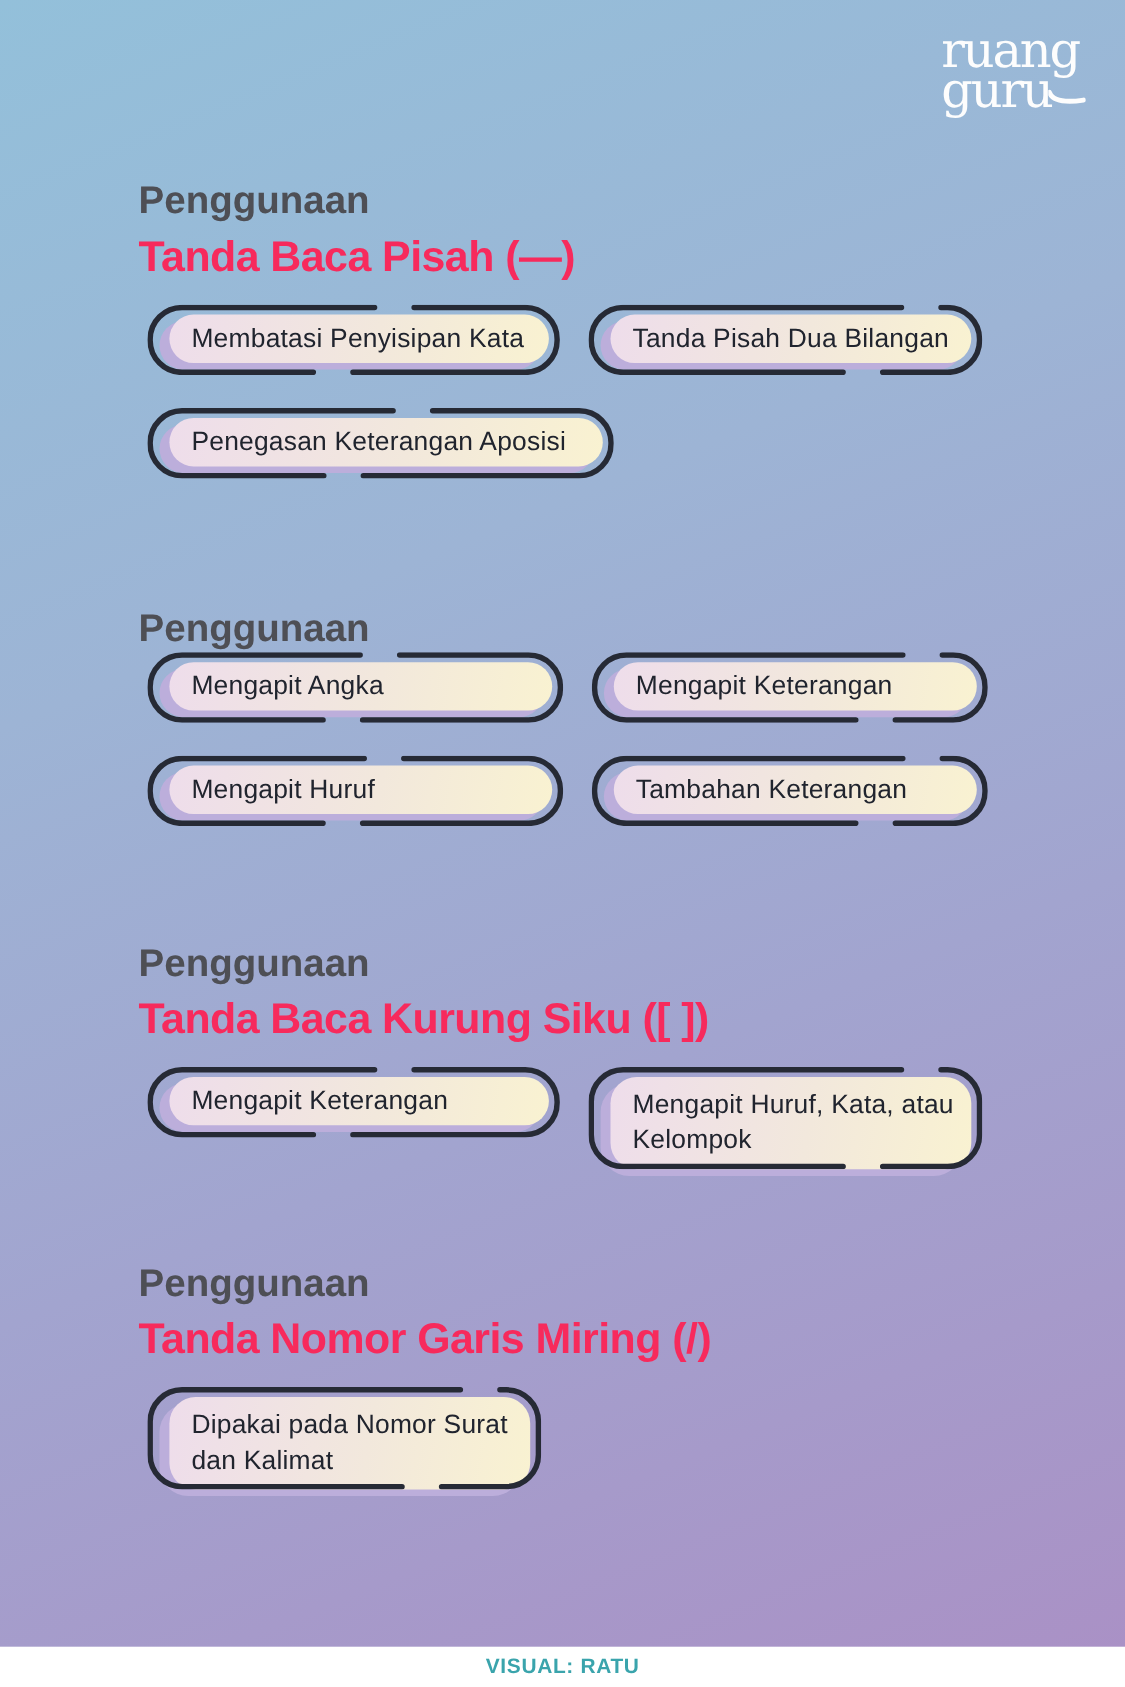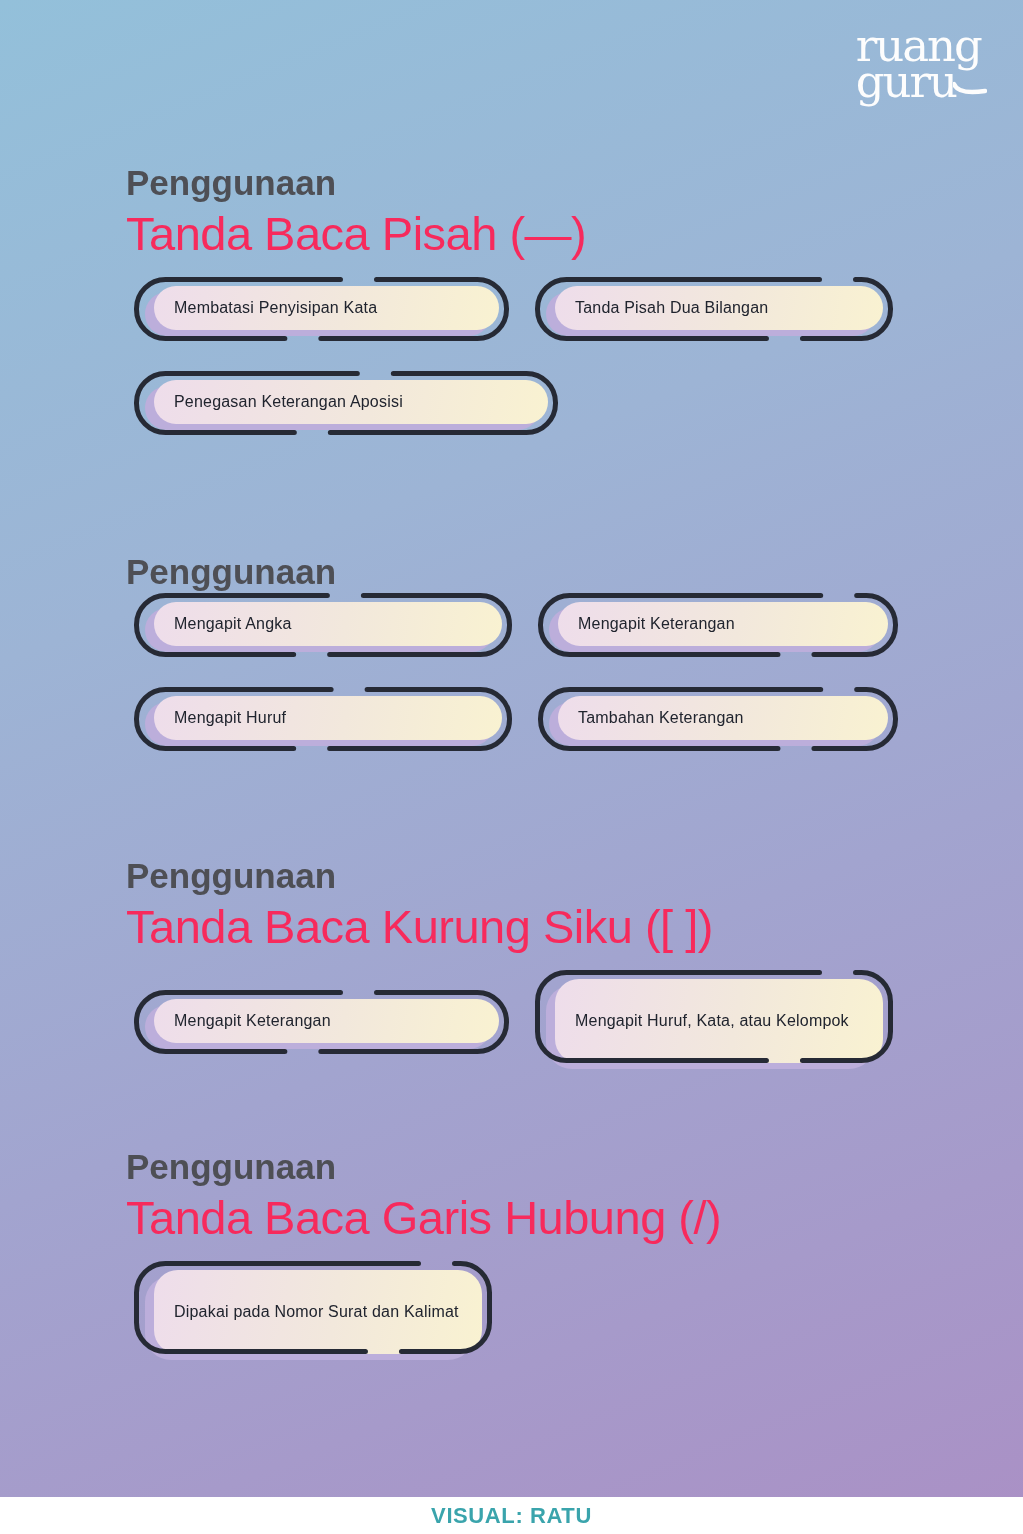--- a/index.html
+++ b/index.html
@@ -16,51 +16,51 @@
   .logo .tail{display:inline-block;vertical-align:baseline;margin-left:-3px;}
   .content{position:absolute;top:12px;left:0;width:100%;}
   .sec{padding-left:126px;padding-right:36px;}
   .sec1{margin-top:150px;margin-bottom:116px;}
   .sec2{margin-bottom:104px;}
   .sec3{margin-bottom:72px;}
   .eyebrow{
     font-size:35px;line-height:42px;font-weight:700;color:#4e4f55;letter-spacing:0px;
   }
   .sec-title{
-    font-size:47px;line-height:51px;font-weight:400;color:#f72a5c;
+    font-size:39px;line-height:51px;font-weight:700;color:#f72a5c;
     margin:4px 0 18px 0;letter-spacing:-0.5px;
   }
   .pill-rows{margin-left:8px;}
   .pill-row{display:flex;gap:26px;margin-bottom:30px;align-items:flex-start;}
-  .pill-row:last-child{margin-bottom:0;align-items:center;}
+  .pill-row:last-child{margin-bottom:0;}
   .pill{position:relative;flex:none;}
   .w-a{width:375px}.w-b{width:358px}.w-c{width:424px}.w-d{width:378px}.w-e{width:360px}
   .h-s{height:64px}.h-t{height:104px}
   .pill-back{
     position:absolute;left:11px;top:15px;right:18px;bottom:5px;
     background:#bcaedb;border-radius:26px;z-index:0;
   }
   .pill-fill{
     position:absolute;left:20px;top:9px;right:10px;bottom:11px;
     background:linear-gradient(100deg,#eeddeb 0%,#f2e8dc 55%,#f9f2d1 100%);
     border-radius:24px;z-index:1;
   }
   .pill-label{
     position:absolute;inset:0;z-index:2;
     display:flex;align-items:center;
     padding:0 22px 2px 40px;box-sizing:border-box;
-    font-size:16px;line-height:1.32;font-weight:500;color:#20242e;letter-spacing:0.2px;
+    font-size:24px;line-height:1.32;font-weight:500;color:#20242e;letter-spacing:0.2px;
   }
   .pill-outline{position:absolute;left:0;top:0;z-index:3;pointer-events:none;}
   .footer{
     position:absolute;left:0;right:0;bottom:0;height:37px;background:#ffffff;
     display:flex;align-items:center;justify-content:center;
   }
   .footer-credit{
-    color:#3aa4ac;font-size:22px;font-weight:700;letter-spacing:0.6px;
+    color:#3aa4ac;font-size:19px;font-weight:700;letter-spacing:0.6px;
   }
 </style>
 </head>
 <body>
 
 <div class="logo">
   <div>ruang</div>
   <div><span>guru</span><span class="tail"><svg width="34" height="22" viewBox="0 0 34 22">
           <path d="M1 9 q4 11 31 7" stroke="#fdfdfd" stroke-width="4.5" fill="none" stroke-linecap="round"></path>
         </svg></span></div>
@@ -165,21 +165,21 @@
         <svg class="pill-outline" width="358" height="93">
               <rect x="2.5" y="2.5" width="353" height="88" rx="29" ry="29" fill="none" stroke="#262a35" stroke-width="5" stroke-linecap="round" stroke-dasharray="253 36 186.006186954104 36 321.20618695410406"></rect>
             </svg>
           </div>
       </div>
     </div>
   </div>
 
   <div class="sec sec4">
     <div class="eyebrow">Penggunaan</div>
-    <div class="sec-title">Tanda Baca Garis Hubung (/)</div>
+    <div class="sec-title">Tanda Nomor Garis Miring (/)</div>
     <div class="pill-rows">
       <div class="pill-row">
         <div class="pill w-b h-t">
           <div class="pill-back"></div>
           <div class="pill-fill"></div>
           <span class="pill-label">Dipakai pada Nomor Surat dan Kalimat</span>
         <svg class="pill-outline" width="358" height="93">
               <rect x="2.5" y="2.5" width="353" height="88" rx="29" ry="29" fill="none" stroke="#262a35" stroke-width="5" stroke-linecap="round" stroke-dasharray="253 36 186.006186954104 36 321.20618695410406"></rect>
             </svg>
           </div>

